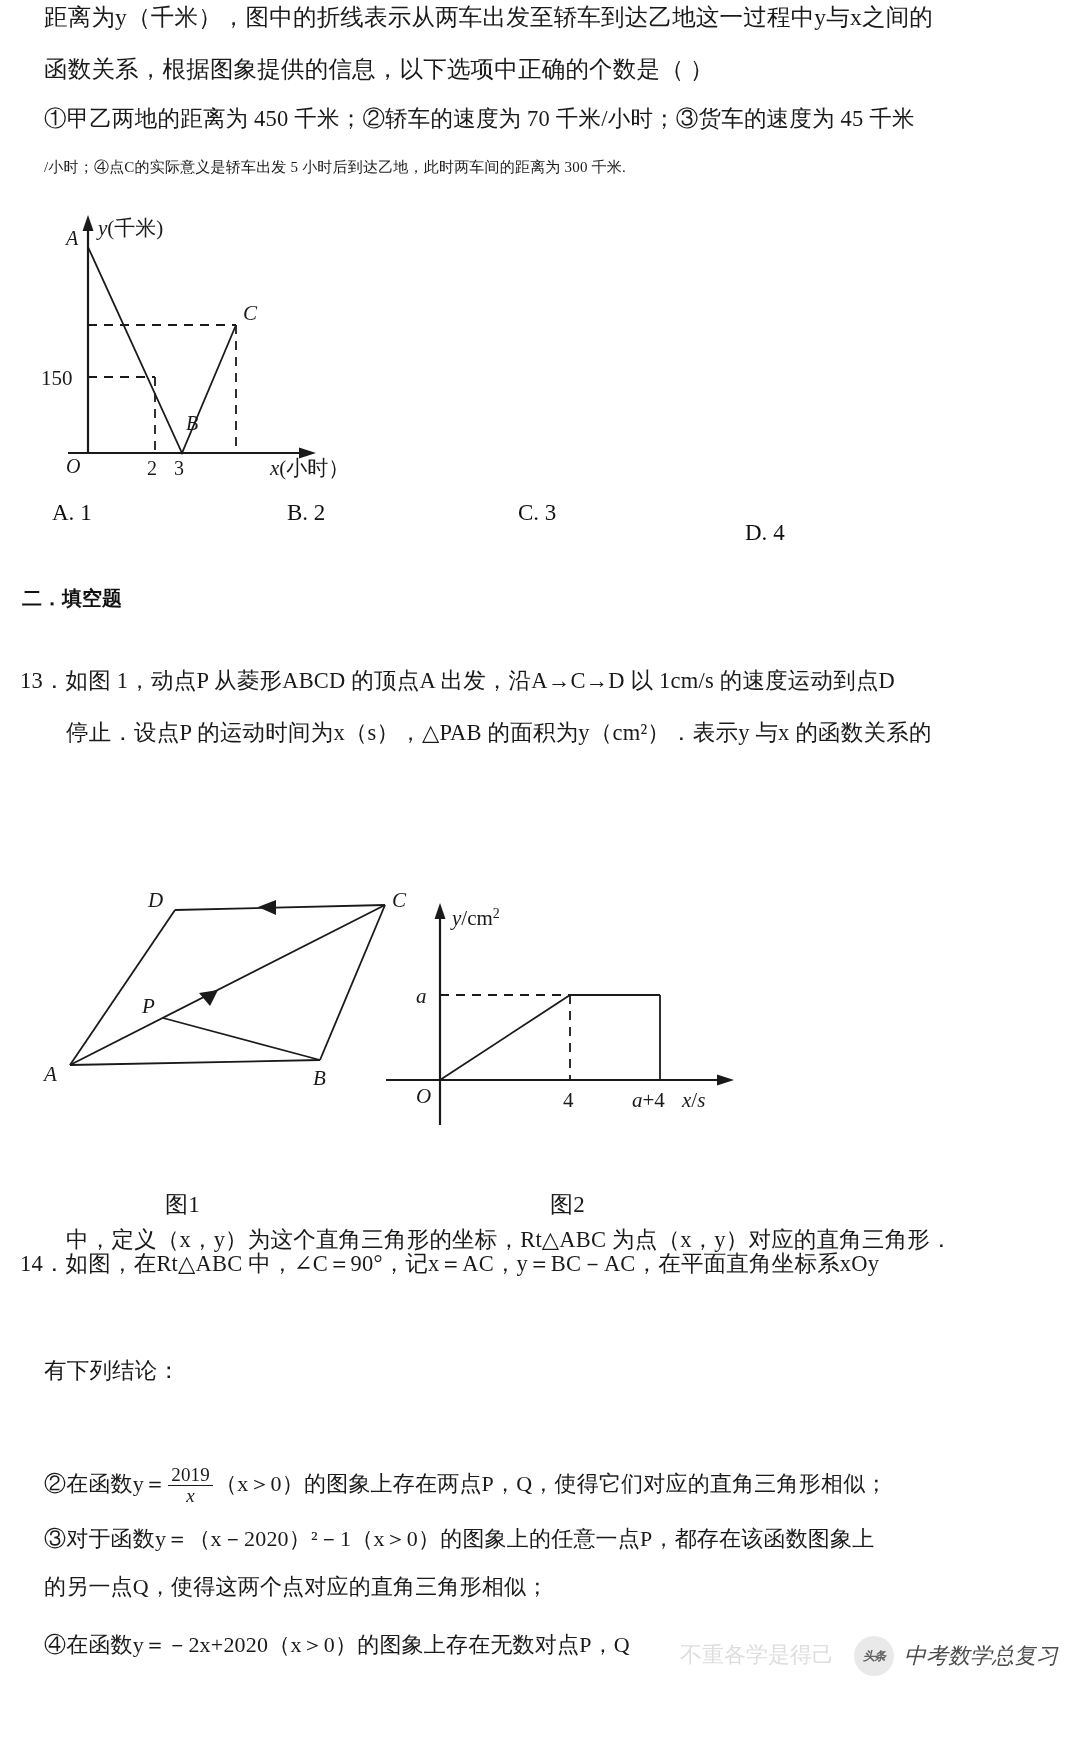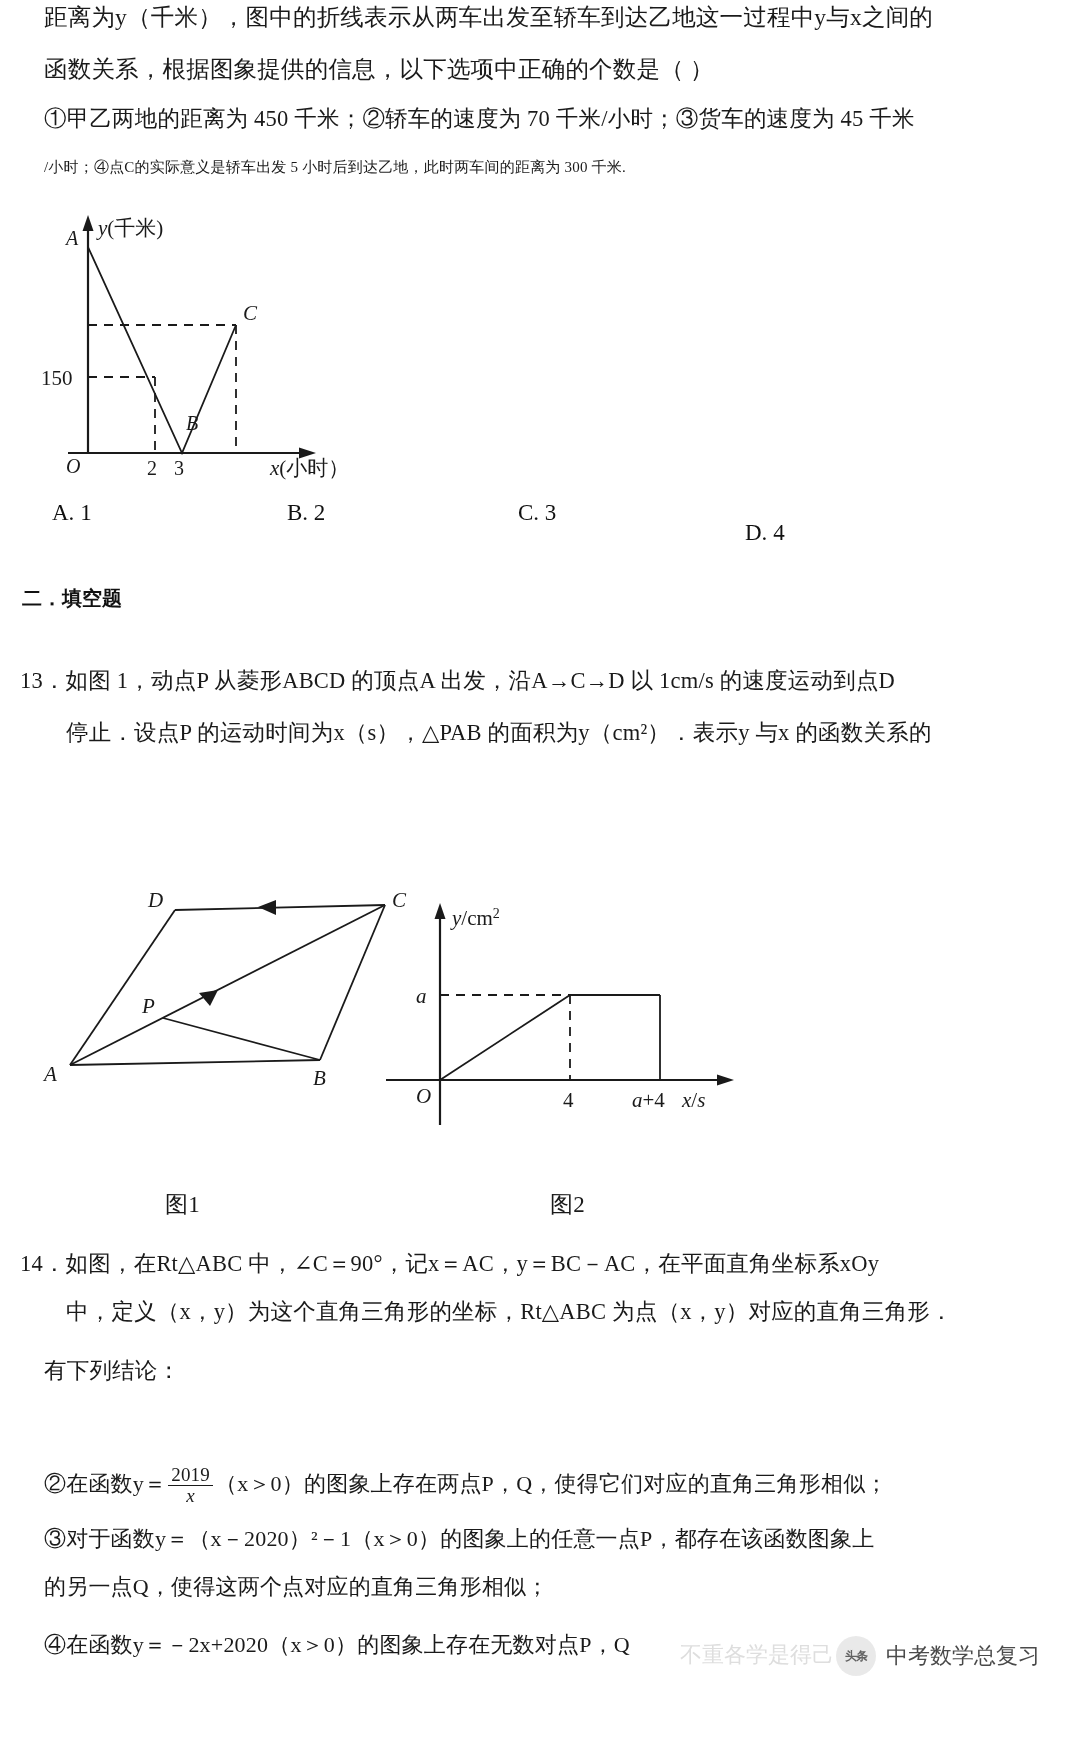--- a/index.html
+++ b/index.html
@@ -196,37 +196,37 @@
       <text x="252" y="222" font-family="Liberation Serif, serif" font-size="21" fill="#1a1a1a"><tspan font-style="italic">a</tspan>+4</text>
       <text x="302" y="222" font-family="Liberation Serif, serif" font-size="21" fill="#1a1a1a"><tspan font-style="italic">x</tspan>/<tspan font-style="italic">s</tspan></text>
       <text x="72" y="40" font-family="Liberation Serif, serif" font-size="21" fill="#1a1a1a"><tspan font-style="italic">y</tspan>/cm<tspan font-size="14" dy="-7">2</tspan></text>
     </svg>
   </div>
   <div class="line" style="left:550px; top:1193px; font-size:23px;">图2</div>
 
   <div class="line" style="left:20px; top:1253px; font-size:22.5px;">
     <span>14．</span><span>如图，在Rt△ABC 中，∠C＝90°，记x＝AC，y＝BC－AC，在平面直角坐标系xOy</span>
   </div>
-  <div class="line" style="left:66px; top:1301px; font-size:22.5px;">中，定义（x，y）为这个直角三角形的坐标，Rt△ABC 为点（x，y）对应的直角三角形．</div>
+  <div class="line" style="left:66px; top:1229px; font-size:22.5px;">中，定义（x，y）为这个直角三角形的坐标，Rt△ABC 为点（x，y）对应的直角三角形．</div>
   <div class="line" style="left:44px; top:1360px; font-size:22.5px;">有下列结论：</div>
 
 
   <div class="line" style="left:44px; top:1462px; font-size:22px;">
     <span>②</span><span>在函数y＝</span><span class="frac"><span class="num">2019</span><span class="den it">x</span></span><span>（x＞0）的图象上存在两点P，Q，使得它们对应的直角三角形相似；</span>
   </div>
 
   <div class="line" style="left:44px; top:1528px; font-size:22px;">
     <span>③</span><span>对于函数y＝（x－2020）²－1（x＞0）的图象上的任意一点P，都存在该函数图象上</span>
   </div>
   <div class="line" style="left:44px; top:1576px; font-size:22px;">的另一点Q，使得这两个点对应的直角三角形相似；</div>
 
   <div class="line" style="left:44px; top:1634px; font-size:22px;">
     <span>④</span><span>在函数y＝－2x+2020（x＞0）的图象上存在无数对点P，Q</span>
   </div>
 
   <div class="ghost" style="left:680px; top:1640px;">不重各学是得己</div>
 
-  <div class="wm" style="right:40px; bottom:66px;">
+  <div class="wm" style="right:22px; bottom:66px;font-style:italic;">
     <div class="wm-logo">头条</div>
     <div class="wm-text">中考数学总复习</div>
   </div>
 
 </div>
 
 </body></html>

